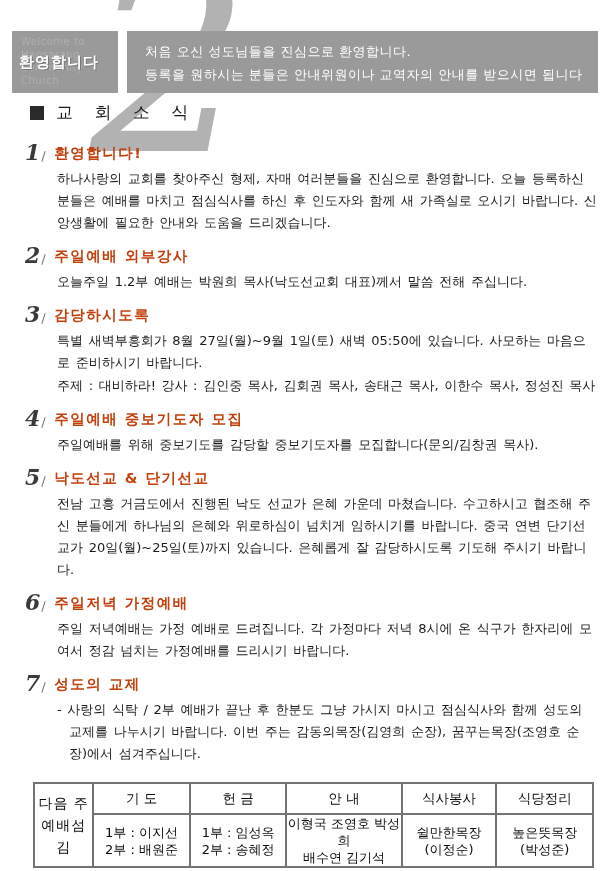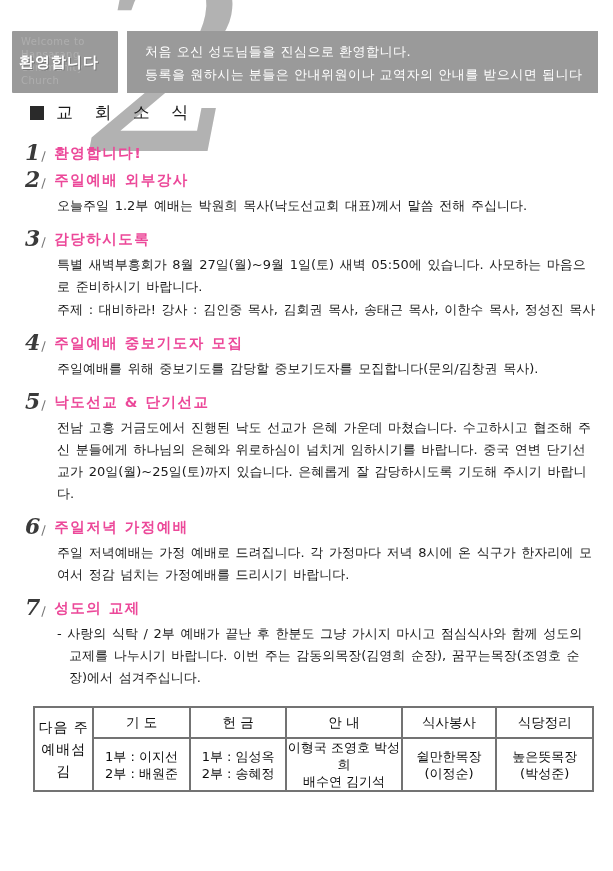--- a/index.html
+++ b/index.html
@@ -66,21 +66,21 @@
     font-size:22px; line-height:24px; color:#3a3a3a;
     flex:none;
   }
   .sec-slash {
     width:1px; height:11px; background:#777;
     transform:rotate(18deg);
     margin:11px 10px 0 3px; flex:none;
   }
   .sec-title {
     font-weight:bold; font-size:14.5px; letter-spacing:1.5px;
-    padding-top:4px; color:#ec4899;
+    padding-top:4px; color:#c2410c;
   }
   .sec-body {
     margin:4px 14px 9px 57px; width:540px;
     font-size:13px; line-height:22px; word-spacing:1.5px;
     color:#1a1a1a;
   }
   .sec-body p { margin:0 0 1px 0; }
   .hang { padding-left:12px; text-indent:-12px; }
   
   table.schedule {
@@ -125,20 +125,23 @@
     <span>교 회 소 식</span>
   </div>
 
   <div class="sections">
 
     <div class="section">
       <div class="sec-head">
         <span class="sec-num">1</span>
         <span class="sec-slash"></span>
         <span class="sec-title">환영합니다!</span>
+      </div>
+      <div class="sec-body">
+        <p>하나사랑의 교회를 찾아주신 형제, 자매 여러분들을 진심으로 환영합니다. 오늘 등록하신 분들은 예배를 마치고 점심식사를 하신 후 인도자와 함께 새 가족실로 오시기 바랍니다. 신앙생활에 필요한 안내와 도움을 드리겠습니다.</p>
       </div>
     </div>
 
     <div class="section">
       <div class="sec-head">
         <span class="sec-num">2</span>
         <span class="sec-slash"></span>
         <span class="sec-title">주일예배 외부강사</span>
       </div>
       <div class="sec-body">

